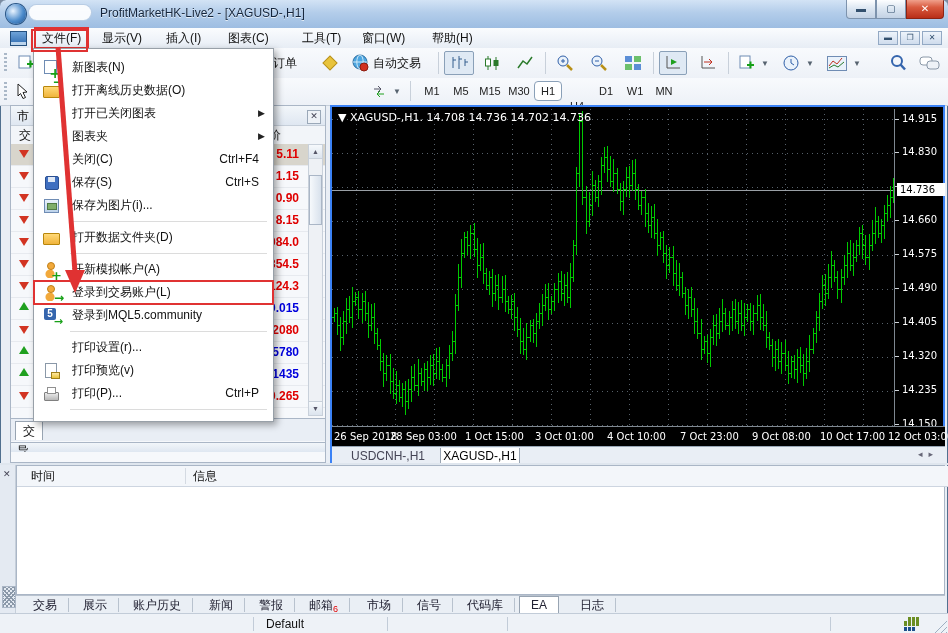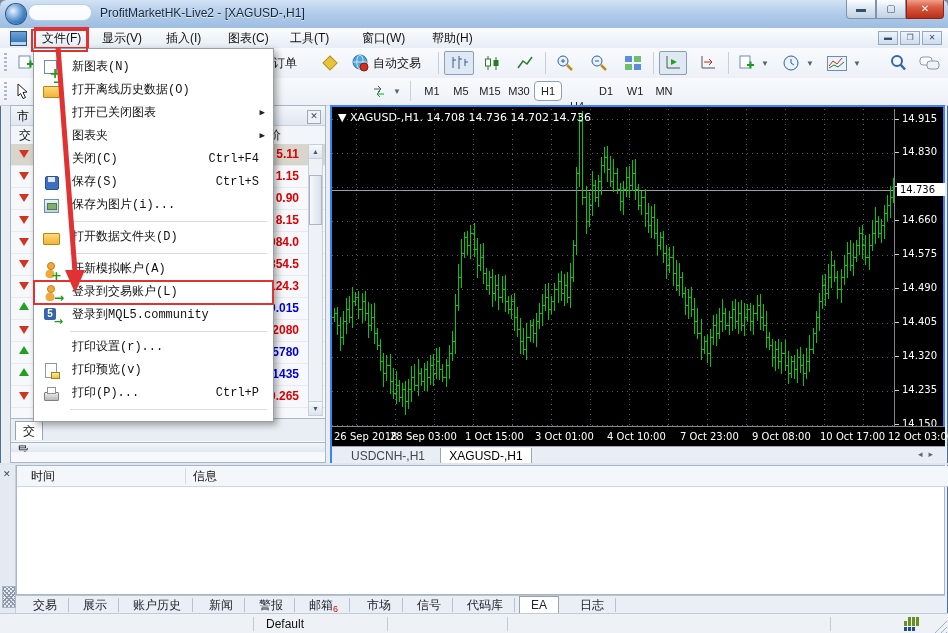--- a/index.html
+++ b/index.html
@@ -78,21 +78,21 @@
     font-size:10px;line-height:13px;padding-left:3px;font-family:"DejaVu Sans",sans-serif;}
   #overlay-title{left:6px;top:4px;color:#fff;font-size:11px;font-family:"DejaVu Sans",sans-serif;}
   #taxis{left:0;top:319px;width:613px;height:20px;background:#000;border-top:1px solid #7e8790;}
   #taxis .xt{position:absolute;top:4px;color:#fff;font-size:10px;white-space:nowrap;font-family:"DejaVu Sans",sans-serif;}
   #tabsbar{left:0;top:339px;width:613px;height:17px;background:#e9eef5;border-top:1px solid #98a6b6;}
   .ctab{position:absolute;top:1px;height:16px;line-height:16px;text-align:center;color:#445;}
   .ctab.on{background:#fff;border:1px solid #98a4b2;border-top:none;color:#000;box-sizing:border-box;}
   .ctab-arrows{position:absolute;right:6px;top:2px;color:#667;font-size:9px;letter-spacing:6px;}
   
   #filemenu{left:33px;top:48px;width:239px;background:#fff;border:1px solid #98a0a8;
-    box-shadow:3px 3px 7px rgba(0,0,0,.35);padding:7px 0;z-index:40;font-family:Liberation Mono, monospace;}
+    box-shadow:3px 3px 7px rgba(0,0,0,.35);padding:7px 0;z-index:40;}
   .fm-item{position:relative;height:23px;line-height:23px;padding-left:38px;}
   .fm-item .sc{position:absolute;right:14px;}
   .fm-item .sub{position:absolute;right:8px;font-size:9px;color:#222;}
   .fm-sep{height:1px;background:#dcdcdc;margin:4px 6px 4px 36px;}
   .fm-item.hl{outline:2px solid #e03232;outline-offset:-1px;}
   .ic{position:absolute;left:9px;top:3px;width:17px;height:17px;}
   .ic-chart-plus::before{content:"";position:absolute;left:1px;top:1px;width:11px;height:12px;background:#fff;border:1px solid #6f8cb4;}
   .ic-chart-plus::after{content:"+";position:absolute;right:-1px;bottom:-4px;color:#17a017;font:bold 14px/1 "DejaVu Sans",sans-serif;}
   .ic-folder-arrow::before,.ic-folder::before{content:"";position:absolute;left:0;top:4px;width:15px;height:10px;
     background:linear-gradient(#ffd977,#f0b43c);border:1px solid #b8860b;border-radius:1px;}
@@ -155,21 +155,21 @@
   <div id="btn-close" class="abs wbtn">✕</div>
 </div>
 
 <div id="menubar" class="abs">
   <div id="mdi-icon" class="abs"></div>
   <div id="menu-items">
         <span class="abs menu-item red-outline" style="left: 36px;">文件(F)</span>
         <span class="abs menu-item" style="left: 96px;">显示(V)</span>
         <span class="abs menu-item" style="left: 160px;">插入(I)</span>
         <span class="abs menu-item" style="left: 222px;">图表(C)</span>
-        <span class="abs menu-item" style="left: 284px;">工具(T)</span>
+        <span class="abs menu-item" style="left: 296px;">工具(T)</span>
         <span class="abs menu-item" style="left: 356px;">窗口(W)</span>
         <span class="abs menu-item" style="left: 426px;">帮助(H)</span>
       </div>
   <div class="abs mdi-btn" style="left:878px">▬</div>
   <div class="abs mdi-btn" style="left:900px">❐</div>
   <div class="abs mdi-btn" style="left:922px">✕</div>
 </div>
 
 <div id="toolbar1" class="abs">
   <div class="abs grip" style="left:4px;top:5px;height:20px"></div>
@@ -430,21 +430,21 @@
         <span class="xt" style="left: 203px;">3 Oct 01:00</span>
         <span class="xt" style="left: 275px;">4 Oct 10:00</span>
         <span class="xt" style="left: 348px;">7 Oct 23:00</span>
         <span class="xt" style="left: 420px;">9 Oct 08:00</span>
         <span class="xt" style="left: 488px;">10 Oct 17:00</span>
         <span class="xt" style="left: 556px;">12 Oct 03:00</span>
       </div>
   <div id="tabsbar" class="abs">
     <span class="ctab-arrows">◂▸</span>
   <span class="ctab" style="left: 8px; width: 96px;">USDCNH-,H1</span>
-        <span class="ctab on" style="left: 108px; width: 92px;">XAGUSD-,H1</span>
+        <span class="ctab on" style="left: 108px; width: 80px;">XAGUSD-,H1</span>
       </div>
 </div>
 
 <div id="filemenu" class="abs">
       <div class="fm-item"><span class="ic ic-chart-plus"></span><span>新图表(N)</span></div>
       <div class="fm-item"><span class="ic ic-folder-arrow"></span><span>打开离线历史数据(O)</span></div>
       <div class="fm-item"><span>打开已关闭图表</span><span class="sub">▶</span></div>
       <div class="fm-item"><span>图表夹</span><span class="sub">▶</span></div>
       <div class="fm-item"><span>关闭(C)</span><span class="sc">Ctrl+F4</span></div>
       <div class="fm-item"><span class="ic ic-floppy"></span><span>保存(S)</span><span class="sc">Ctrl+S</span></div>

